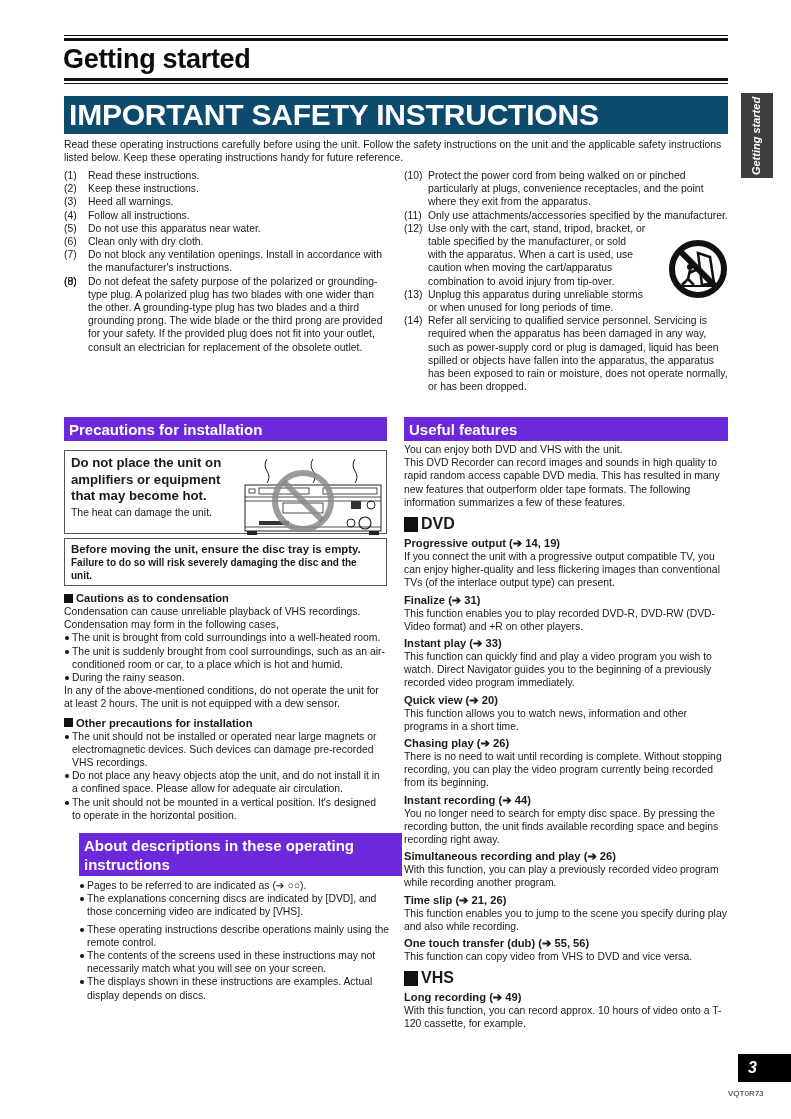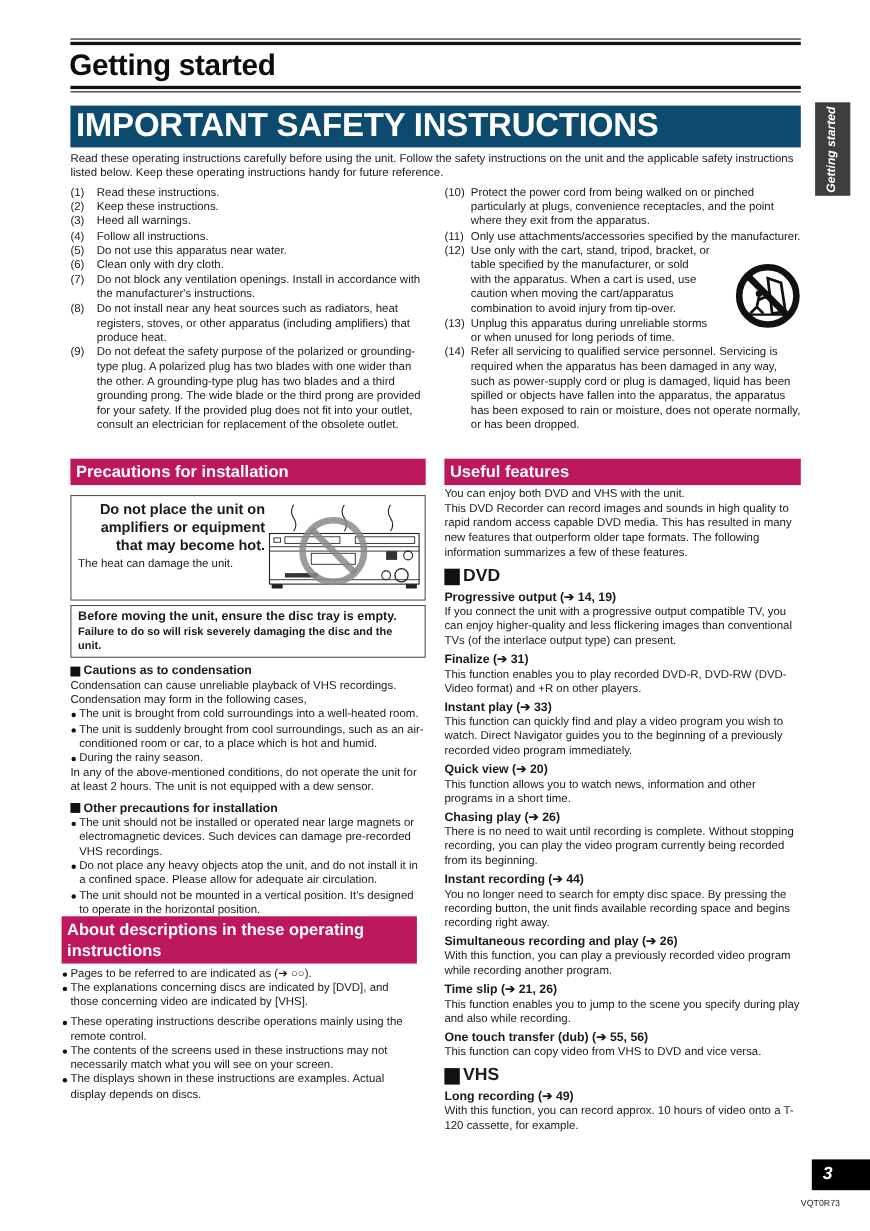--- a/index.html
+++ b/index.html
@@ -17,24 +17,24 @@
   .side-tab span { position: absolute; left: 50%; top: 50%; transform: translate(-50%,-50%) rotate(-90deg); white-space: nowrap; color: #fff; font-weight: bold; font-style: italic; font-size: 11px; }
 
   .intro { position: absolute; left: 64px; top: 138px; width: 664px; }
 
   .col { position: absolute; }
   .num-list { list-style: none; }
   .num-list li { position: relative; padding-left: 24px; }
   .num-list li .n { position: absolute; left: 0; top: 0; }
   .num-list.right li { padding-left: 24px; }
 
-  .sec-head { background: #be185d; color: #fff; font-weight: bold; font-size: 15px; line-height: 19px; padding: 3px 5px 2px 5px; }
+  .sec-head { background: #6d28d9; color: #fff; font-weight: bold; font-size: 15px; line-height: 19px; padding: 3px 5px 2px 5px; }
 
   .box { border: 1px solid #555; position: relative; }
-  .box1 { height: 96px; margin-top: 9px; text-align: right; }
+  .box1 { height: 84px; margin-top: 9px; }
   .box1 .big { position: absolute; left: 6px; top: 4px; font-weight: bold; font-size: 13.2px; line-height: 16.5px; }
   .box1 .small { position: absolute; left: 6px; top: 55px; }
   .box1 svg { position: absolute; left: 178px; top: 4px; }
   .box2 { margin-top: 4px; padding: 3px 6px 3px 6px; }
   .box2 .b1 { font-weight: bold; font-size: 11.4px; line-height: 14px; }
   .box2 .b2 { font-weight: bold; font-size: 10px; line-height: 13px; }
 
   .sub-head { font-weight: bold; font-size: 11.2px; line-height: 14px; margin-top: 5px; display: flex; align-items: center; }
   .sub-head .sq { display: inline-block; width: 9px; height: 9px; background: #111; margin-right: 3px; }
 
@@ -68,21 +68,21 @@
 
 <div class="col" style="left:64px; top:169px; width:326px;">
   <ul class="num-list">
     <li><span class="n">(1)</span><span>Read these instructions.</span></li>
     <li><span class="n">(2)</span><span>Keep these instructions.</span></li>
     <li><span class="n">(3)</span><span>Heed all warnings.</span></li>
     <li><span class="n">(4)</span><span>Follow all instructions.</span></li>
     <li><span class="n">(5)</span><span>Do not use this apparatus near water.</span></li>
     <li><span class="n">(6)</span><span>Clean only with dry cloth.</span></li>
     <li><span class="n">(7)</span><span>Do not block any ventilation openings. Install in accordance with the manufacturer's instructions.</span></li>
-    <li><span class="n">(8)</span><span>Do not install near any heat sources such as radiators, heat registers, stoves, or other apparatus (including amplifiers) that produce heat.</span></li>
+    <li><span class="n">(8)</span></li>
     <li><span class="n">(9)</span><span>Do not defeat the safety purpose of the polarized or grounding-type plug. A polarized plug has two blades with one wider than the other. A grounding-type plug has two blades and a third grounding prong. The wide blade or the third prong are provided for your safety. If the provided plug does not fit into your outlet, consult an electrician for replacement of the obsolete outlet.</span></li>
   </ul>
 </div>
 
 <div class="col" style="left:404px; top:169px; width:324px;">
   <ul class="num-list right">
     <li><span class="n">(10)</span><span>Protect the power cord from being walked on or pinched particularly at plugs, convenience receptacles, and the point where they exit from the apparatus.</span></li>
     <li><span class="n">(11)</span><span>Only use attachments/accessories specified by the manufacturer.</span></li>
     <li style="padding-right:82px;"><span class="n">(12)</span><span>Use only with the cart, stand, tripod, bracket, or table specified by the manufacturer, or sold with the apparatus. When a cart is used, use caution when moving the cart/apparatus combination to avoid injury from tip-over.</span></li>
     <li style="padding-right:82px;"><span class="n">(13)</span><span>Unplug this apparatus during unreliable storms or when unused for long periods of time.</span></li>
@@ -146,21 +146,21 @@
 
   <div class="sub-head">
     <span class="sq"></span>
     <span>Other precautions for installation</span>
   </div>
   <div class="bul">The unit should not be installed or operated near large magnets or electromagnetic devices. Such devices can damage pre-recorded VHS recordings.</div>
   <div class="bul">Do not place any heavy objects atop the unit, and do not install it in a confined space. Please allow for adequate air circulation.</div>
   <div class="bul">The unit should not be mounted in a vertical position. It's designed to operate in the horizontal position.</div>
 </div>
 
-<div class="col" style="left:56px; top:833px; width:323px;">
+<div class="col" style="left:79px; top:833px; width:323px;">
   <div class="sec-head">About descriptions in these operating instructions</div>
   <div style="margin-top:3px;">
     <div class="bul">Pages to be referred to are indicated as (➔ ○○).</div>
     <div class="bul">The explanations concerning discs are indicated by [DVD], and those concerning video are indicated by [VHS].</div>
     <div class="bul gap">These operating instructions describe operations mainly using the remote control.</div>
     <div class="bul">The contents of the screens used in these instructions may not necessarily match what you will see on your screen.</div>
     <div class="bul">The displays shown in these instructions are examples. Actual display depends on discs.</div>
   </div>
 </div>
 

